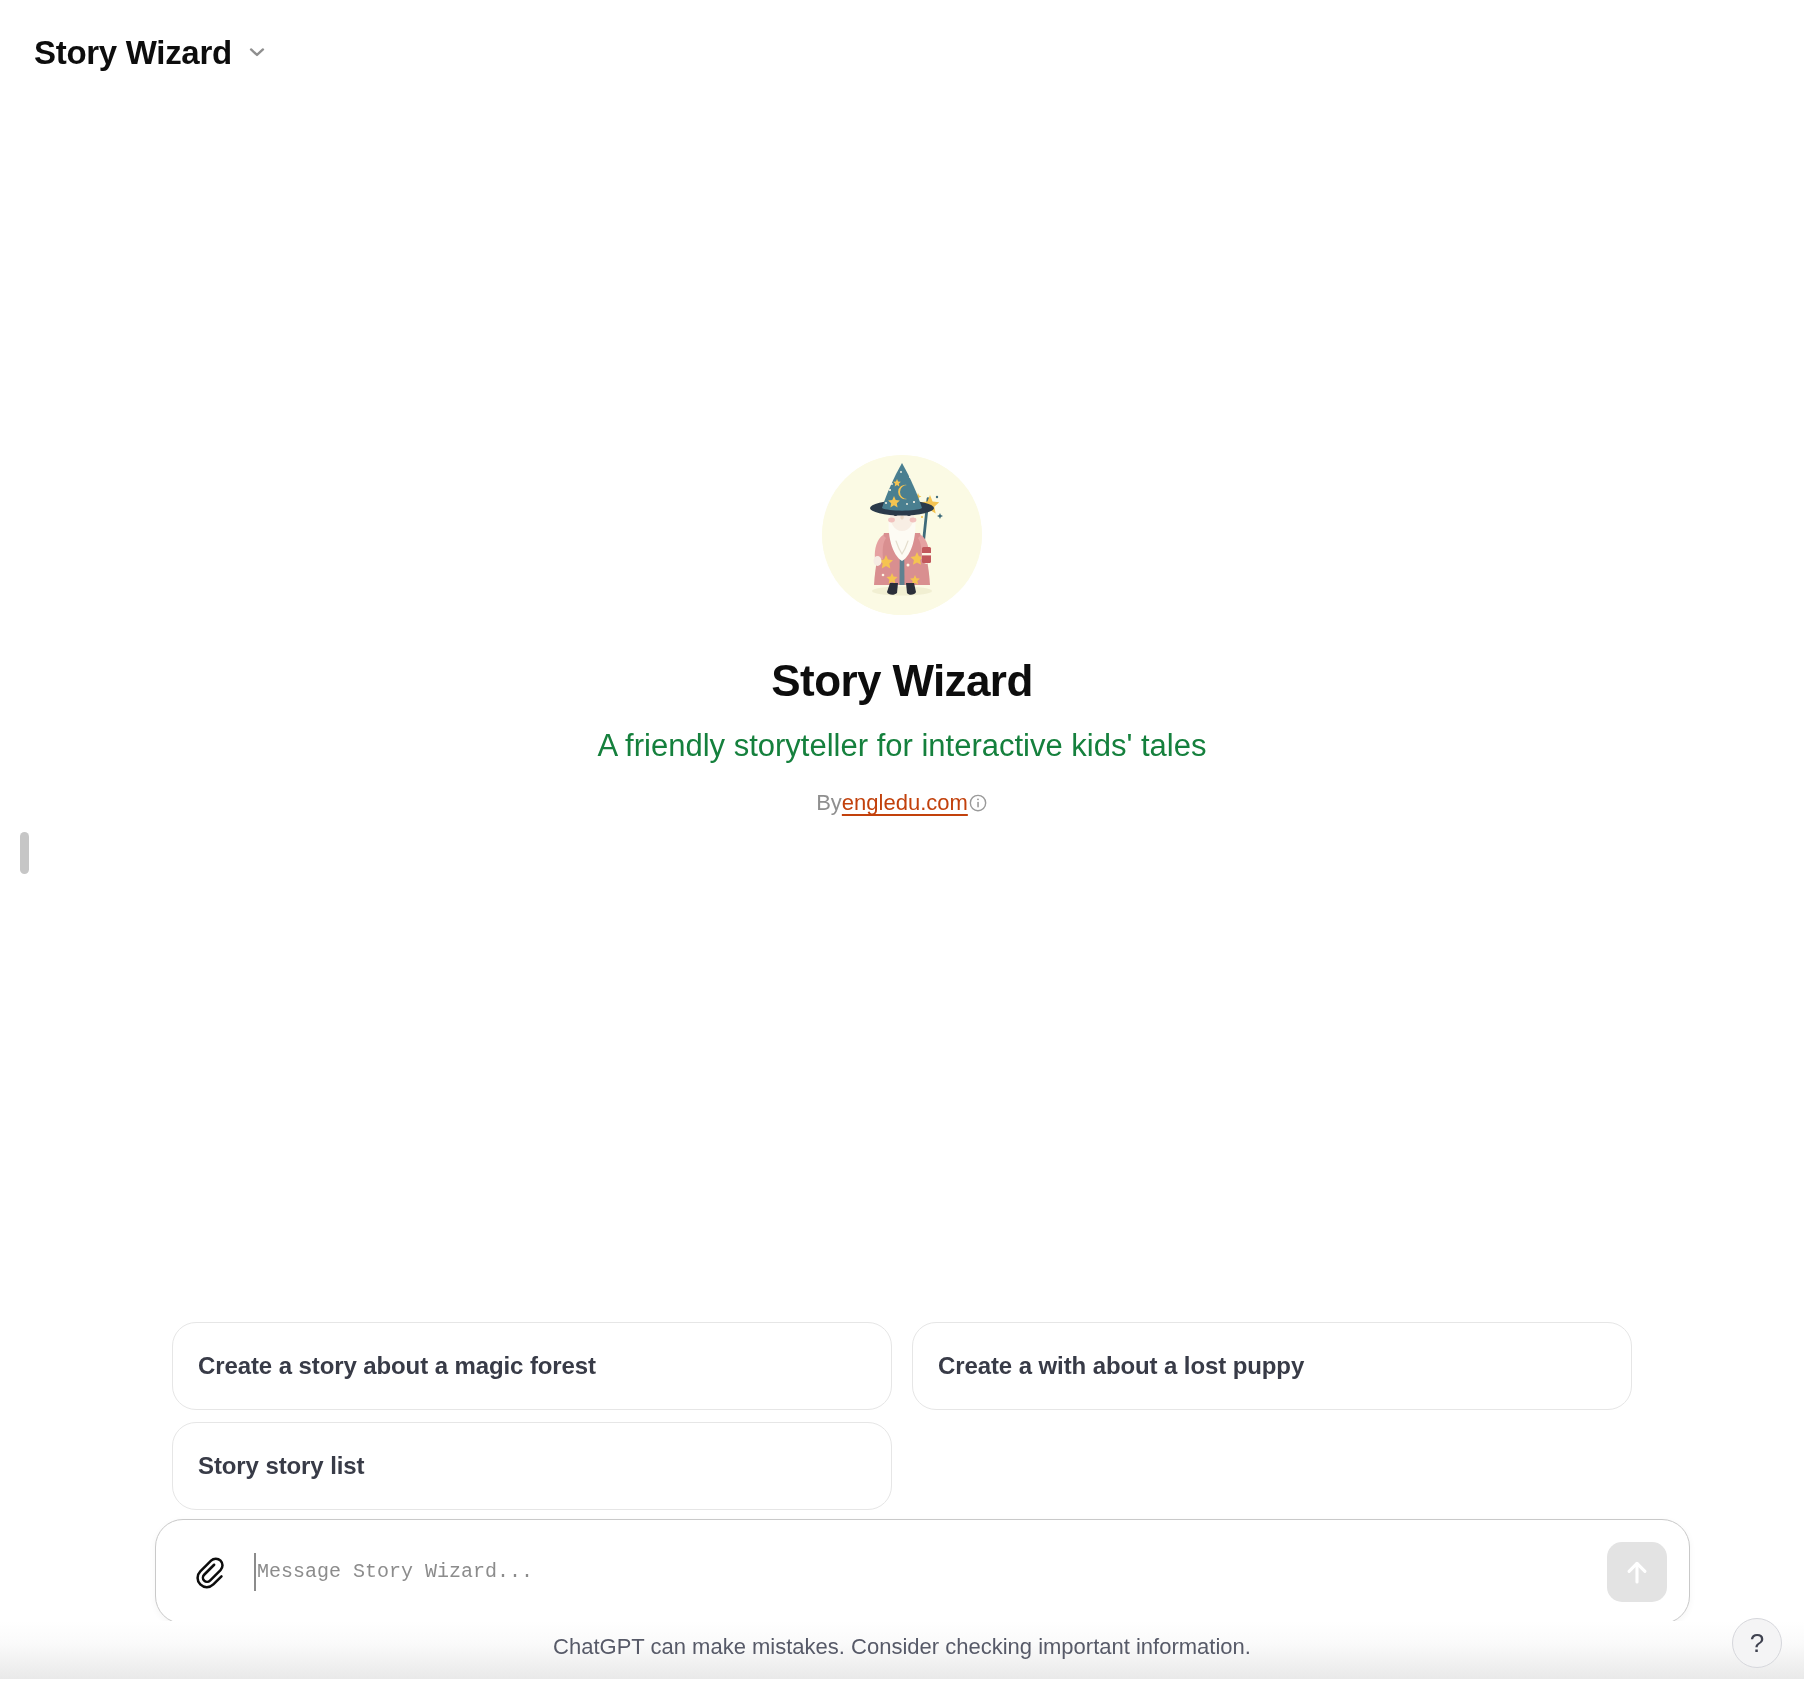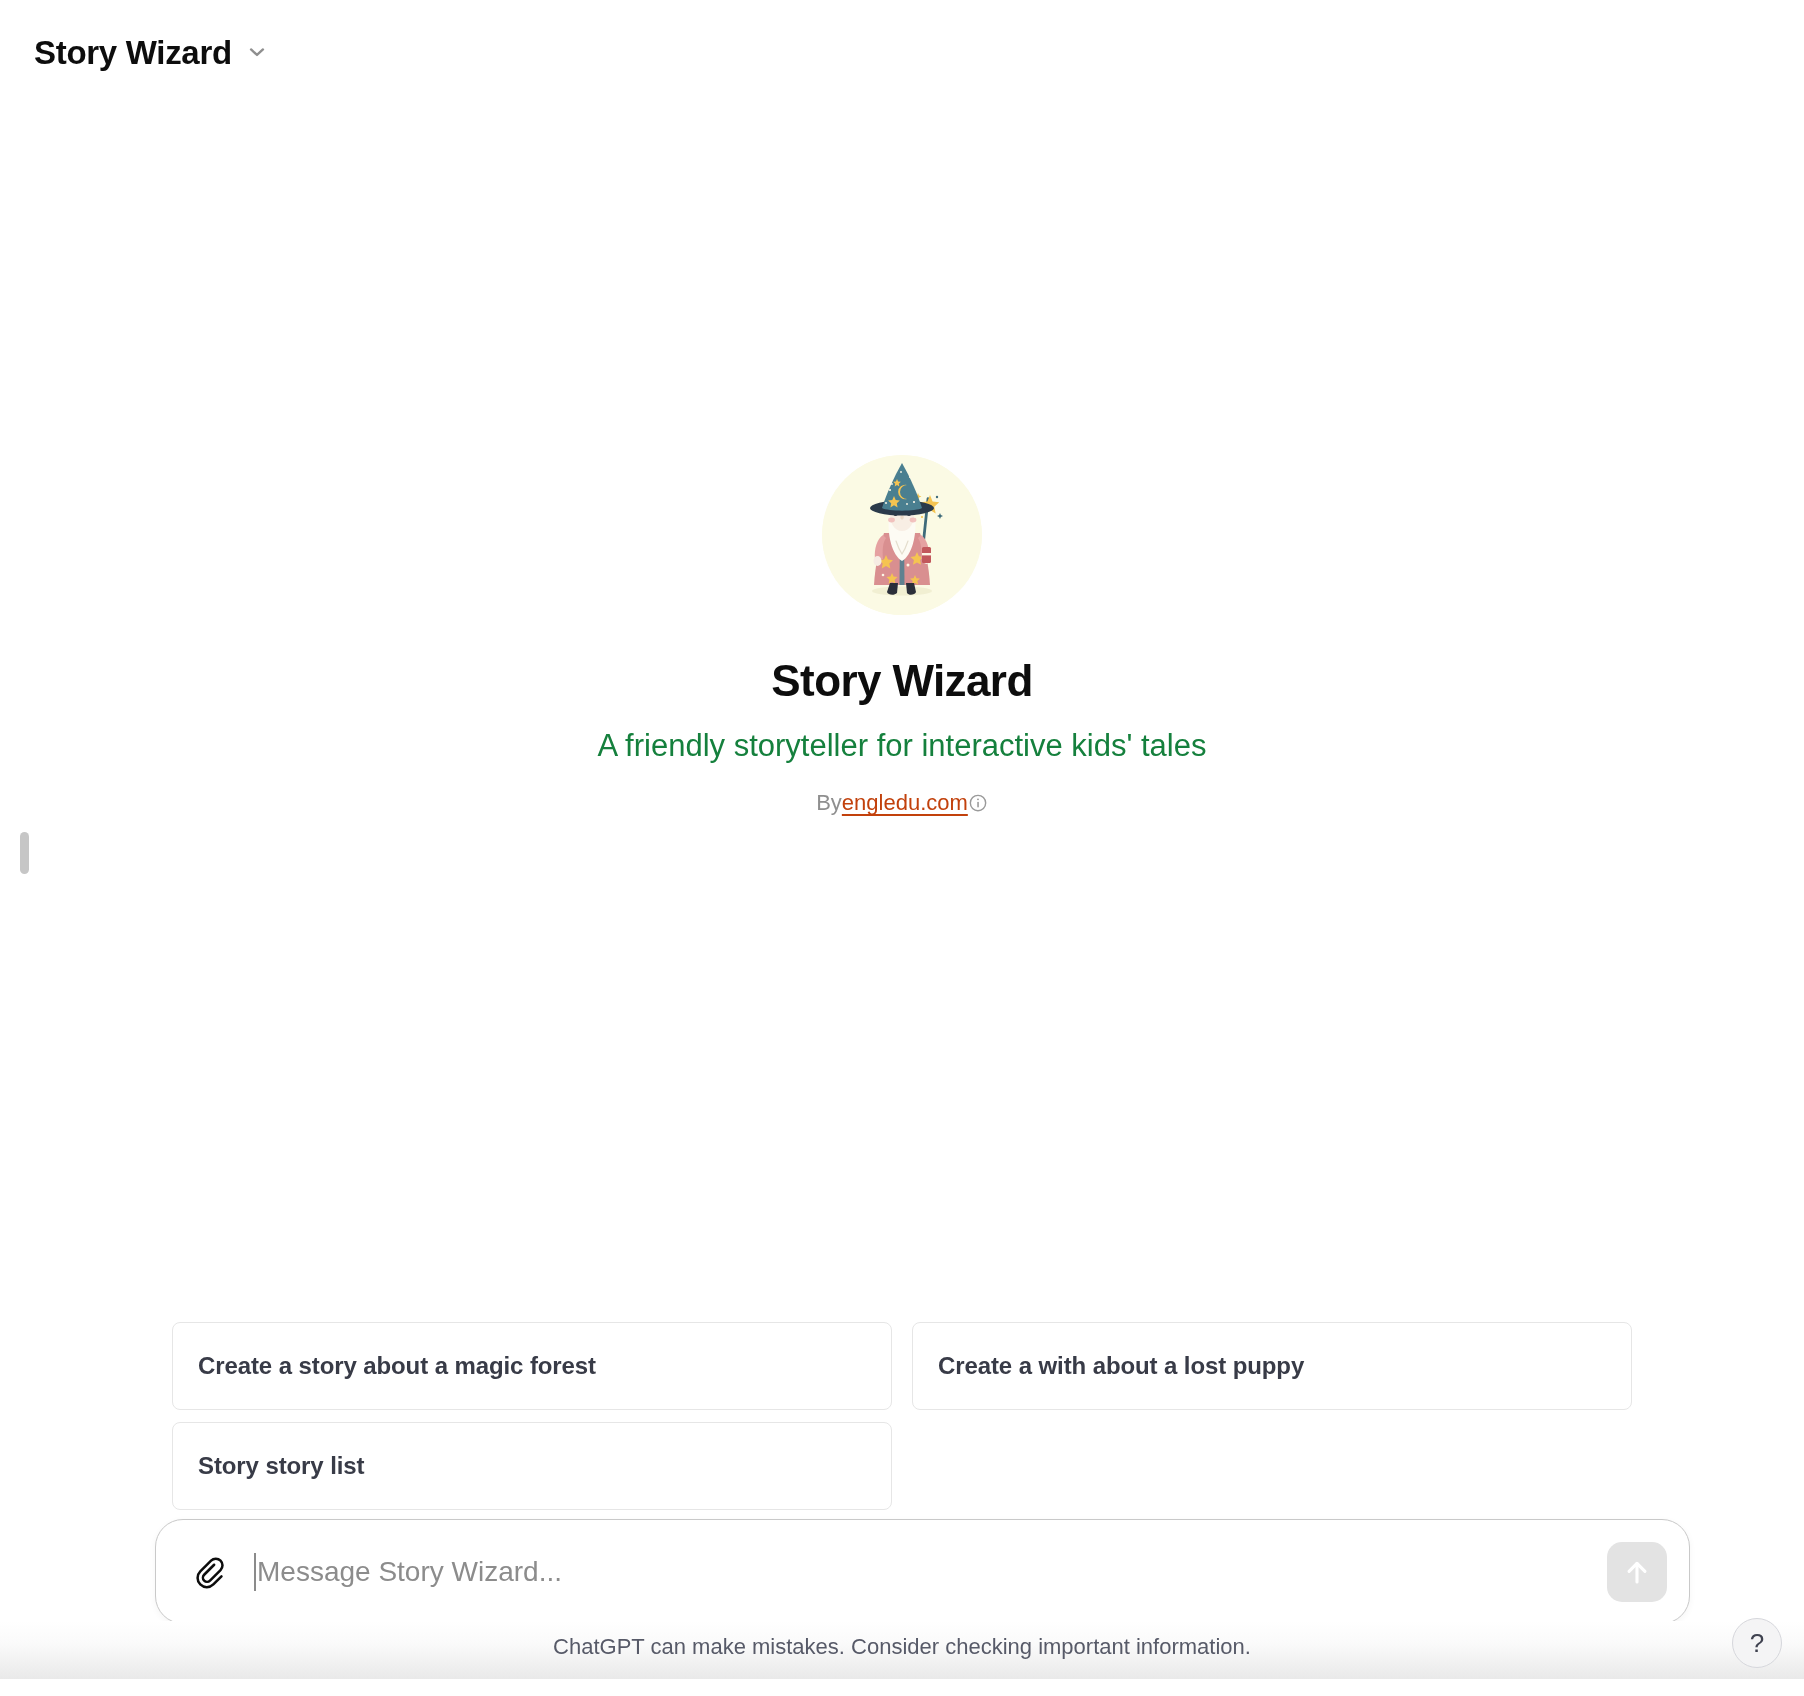--- a/index.html
+++ b/index.html
@@ -137,21 +137,21 @@
     top: 1218px;            
     width: 1460px;
     display: grid;
     grid-template-columns: 1fr 1fr;
     column-gap: 20px;
     row-gap: 12px;
   }
   .suggestion-btn {
     height: 88px;
     border: 1px solid #e6e6e6;
-    border-radius: 8px;
+    border-radius: 24px;
     background: #ffffff;
     display: flex;
     align-items: center;
     padding: 0 25px;
     font-family: inherit;
     font-size: 24px;
     font-weight: 600;
     color: #383b47;
     text-align: left;
     cursor: pointer;
@@ -203,22 +203,22 @@
     height: 38px;
     background: #8b8b8b;
     flex: none;
     margin-right: 1px;
   }
   .composer-input {
     flex: 1 1 auto;
     border: none;
     outline: none;
     background: transparent;
-    font-family: Liberation Sans, sans-serif;
-    font-size: 28px;
+    font-family: Liberation Mono, monospace;
+    font-size: 20px;
     color: #be185d;
     height: 100%;
     padding: 0;
   }
   .composer-input::placeholder { color: #8c8c8c; opacity: 1; }
 
   .send-btn {
     width: 60px;
     height: 60px;
     flex: none;

